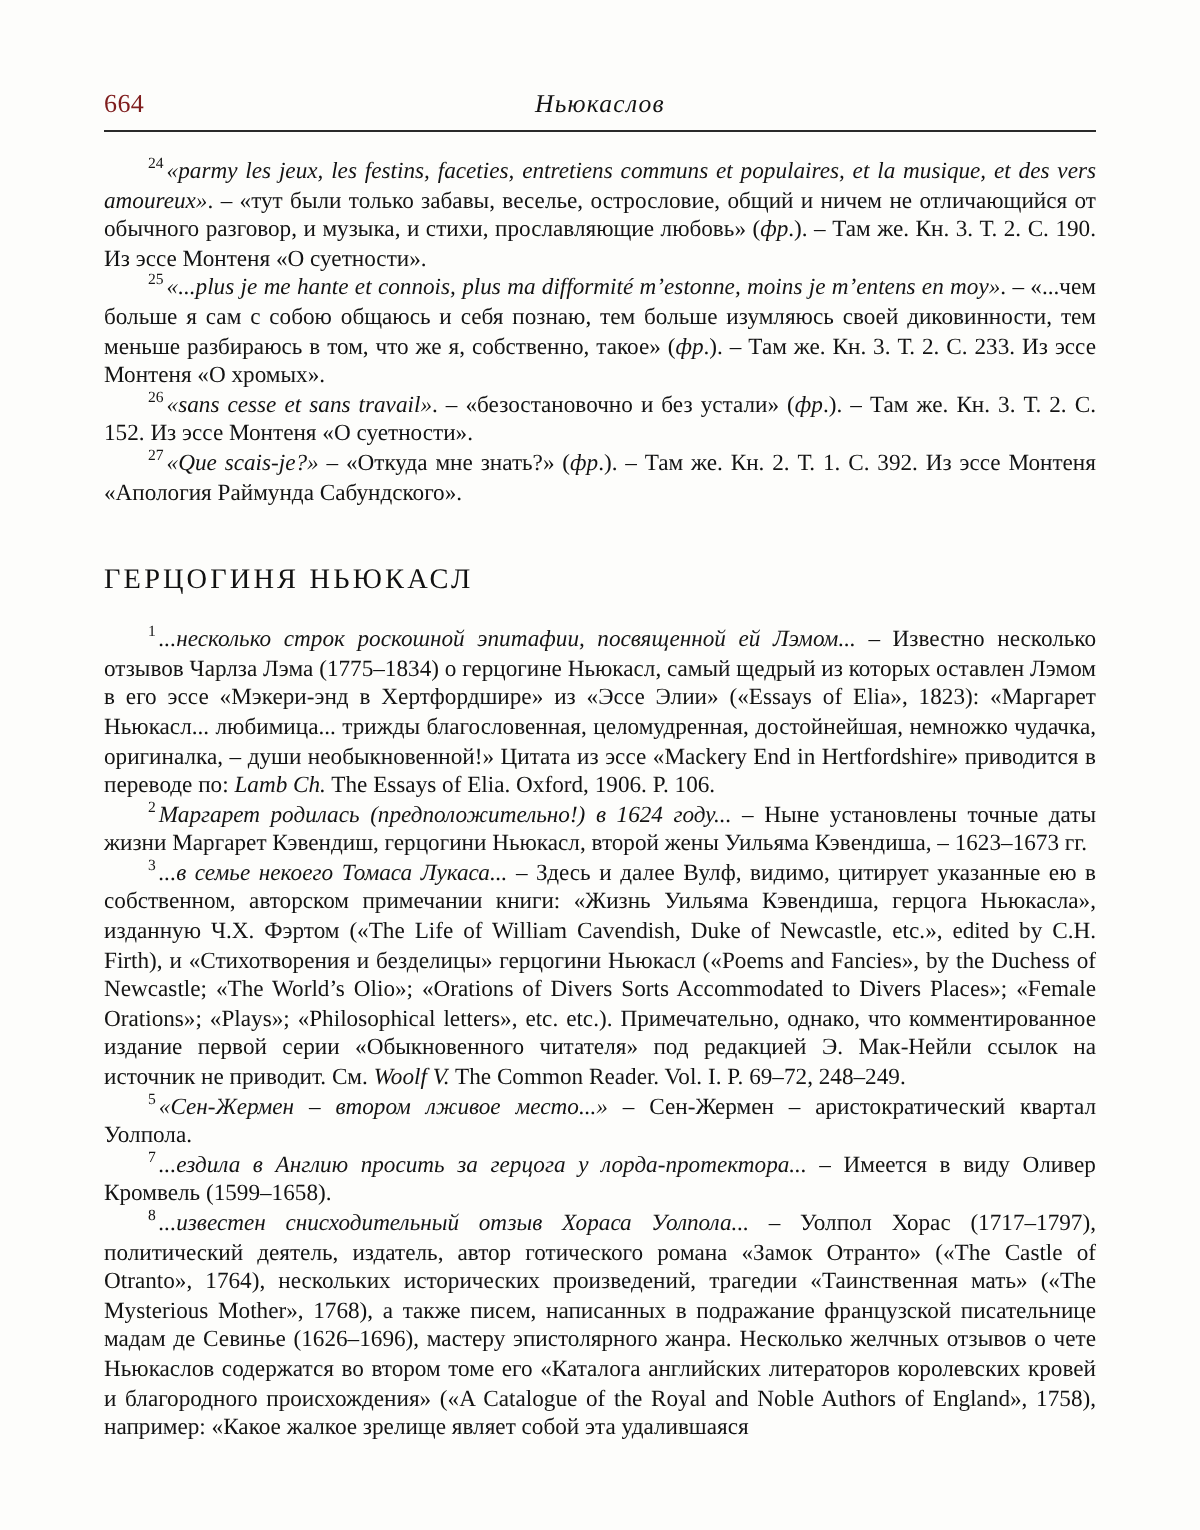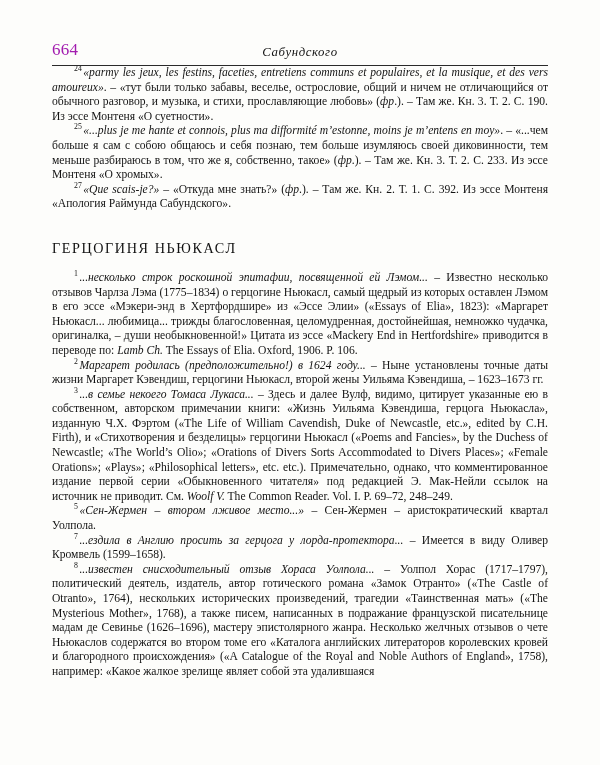--- a/index.html
+++ b/index.html
@@ -32,23 +32,23 @@
   
   .runhead {
     position: relative;
     height: 30px;
     margin-top: 36px;
   }
   .folio {
     position: absolute;
     left: 0;
     bottom: 6px;
-    font-size: 17px;
+    font-size: 13px;
     letter-spacing: 0.2px;
-    color: #a21caf;
+    color: #7f1d1d;
   }
   .runhead-title {
     position: absolute;
     left: 0;
     right: 0;
     bottom: 6px;
     text-align: center;
     font-style: italic;
     font-size: 12.8px;
     letter-spacing: 0.6px;
@@ -68,21 +68,21 @@
     font-size: 11.6px;
     line-height: 14.6px;
     text-align: justify;
     text-justify: inter-word;
     text-indent: 22px;
     margin: 0;
     hyphens: manual;
     color: #131313;
   }
   .notes-block-top {
-    margin-top: 0;
+    margin-top: 13px;
   }
   sup.fn {
     font-size: 7.8px;
     vertical-align: 5px;
     line-height: 0;
     padding-right: 1.5px;
   }
   i, .it {
     font-style: italic;
   }
@@ -109,27 +109,28 @@
   }
 </style>
 </head>
 <body>
 
 <div class="page">
   <div class="content">
 
     <div class="runhead">
       <div class="folio">664</div>
-      <div class="runhead-title">Сабундского</div>
+      <div class="runhead-title">Ньюкаслов</div>
       <div class="rule"></div>
     </div>
 
     <div class="notes-block-top">
         <p class="note"><sup class="fn">24</sup><span class="it">«parmy les jeux, les festins, faceties, entretiens communs et populaires, et la musique, et des vers amoureux»</span><span>. – «тут были только забавы, веселье, острословие, общий и ничем не отличающийся от обычного разговор, и музыка, и стихи, прославляющие любовь» (</span><span class="it">фр</span><span>.). – Там же. Кн. 3. Т. 2. С. 190. Из эссе Монтеня «О суетности».</span></p>
         <p class="note"><sup class="fn">25</sup><span class="it">«...plus je me hante et connois, plus ma difformité m’estonne, moins je m’entens en moy»</span><span>. – «...чем больше я сам с собою общаюсь и себя познаю, тем больше изумляюсь своей диковинности, тем меньше разбираюсь в том, что же я, собственно, такое» (</span><span class="it">фр</span><span>.). – Там же. Кн. 3. Т. 2. С. 233. Из эссе Монтеня «О хромых».</span></p>
+        <p class="note"><sup class="fn">26</sup><span class="it">«sans cesse et sans travail»</span><span>. – «безостановочно и без устали» (</span><span class="it">фр</span><span>.). – Там же. Кн. 3. Т. 2. С. 152. Из эссе Монтеня «О суетности».</span></p>
         <p class="note"><sup class="fn">27</sup><span class="it">«Que scais-je?»</span><span> – «Откуда мне знать?» (</span><span class="it">фр</span><span>.). – Там же. Кн. 2. Т. 1. С. 392. Из эссе Монтеня «Апология Раймунда Сабундского».</span></p>
       </div>
 
     <div class="section-title">ГЕРЦОГИНЯ  НЬЮКАСЛ</div>
 
 
     <div class="notes-main">
         <p class="note"><sup class="fn">1</sup><span class="it">...несколько строк роскошной эпитафии, посвященной ей Лэмом...</span><span> – Известно несколько отзывов Чарлза Лэма (1775–1834) о герцогине Ньюкасл, самый щедрый из которых оставлен Лэмом в его эссе «Мэкери-энд в Хертфордшире» из «Эссе Элии» («Essays of Elia», 1823): «Маргарет Ньюкасл... любимица... трижды благословенная, целомудренная, достойнейшая, немножко чудачка, оригиналка, – души необыкновенной!» Цитата из эссе «Mackery End in Hertfordshire» приводится в переводе по: </span><span class="it">Lamb Ch.</span><span> The Essays of Elia. Oxford, 1906. P. 106.</span></p>
         <p class="note"><sup class="fn">2</sup><span class="it">Маргарет родилась (предположительно!) в 1624 году...</span><span> – Ныне установлены точные даты жизни Маргарет Кэвендиш, герцогини Ньюкасл, второй жены Уильяма Кэвендиша, – 1623–1673 гг.</span></p>
         <p class="note"><sup class="fn">3</sup><span class="it">...в семье некоего Томаса Лукаса...</span><span> – Здесь и далее Вулф, видимо, цитирует указанные ею в собственном, авторском примечании книги: «Жизнь Уильяма Кэвендиша, герцога Ньюкасла», изданную Ч.Х. Фэртом («The Life of William Cavendish, Duke of Newcastle, etc.», edited by C.H. Firth), и «Стихотворения и безделицы» герцогини Ньюкасл («Poems and Fancies», by the Duchess of Newcastle; «The World’s Olio»; «Orations of Divers Sorts Accommodated to Divers Places»; «Female Orations»; «Plays»; «Philosophical letters», etc. etc.). Примечательно, однако, что комментированное издание первой серии «Обыкновенного читателя» под редакцией Э. Мак-Нейли ссылок на источник не приводит. См. </span><span class="it">Woolf V.</span><span> The Common Reader. Vol. I. P. 69–72, 248–249.</span></p>

